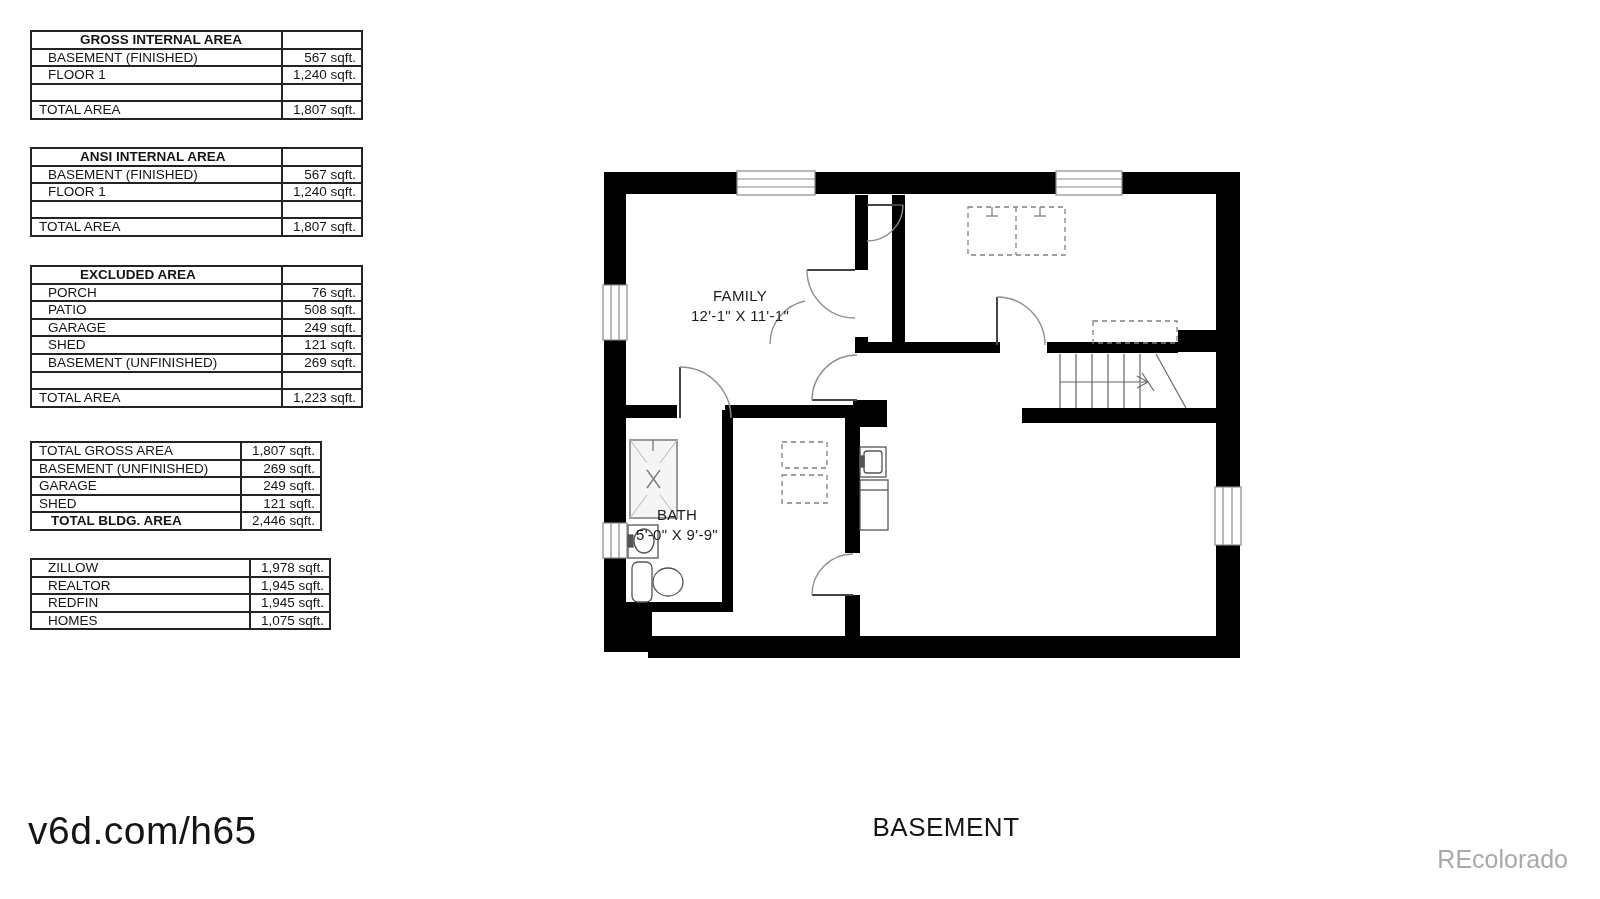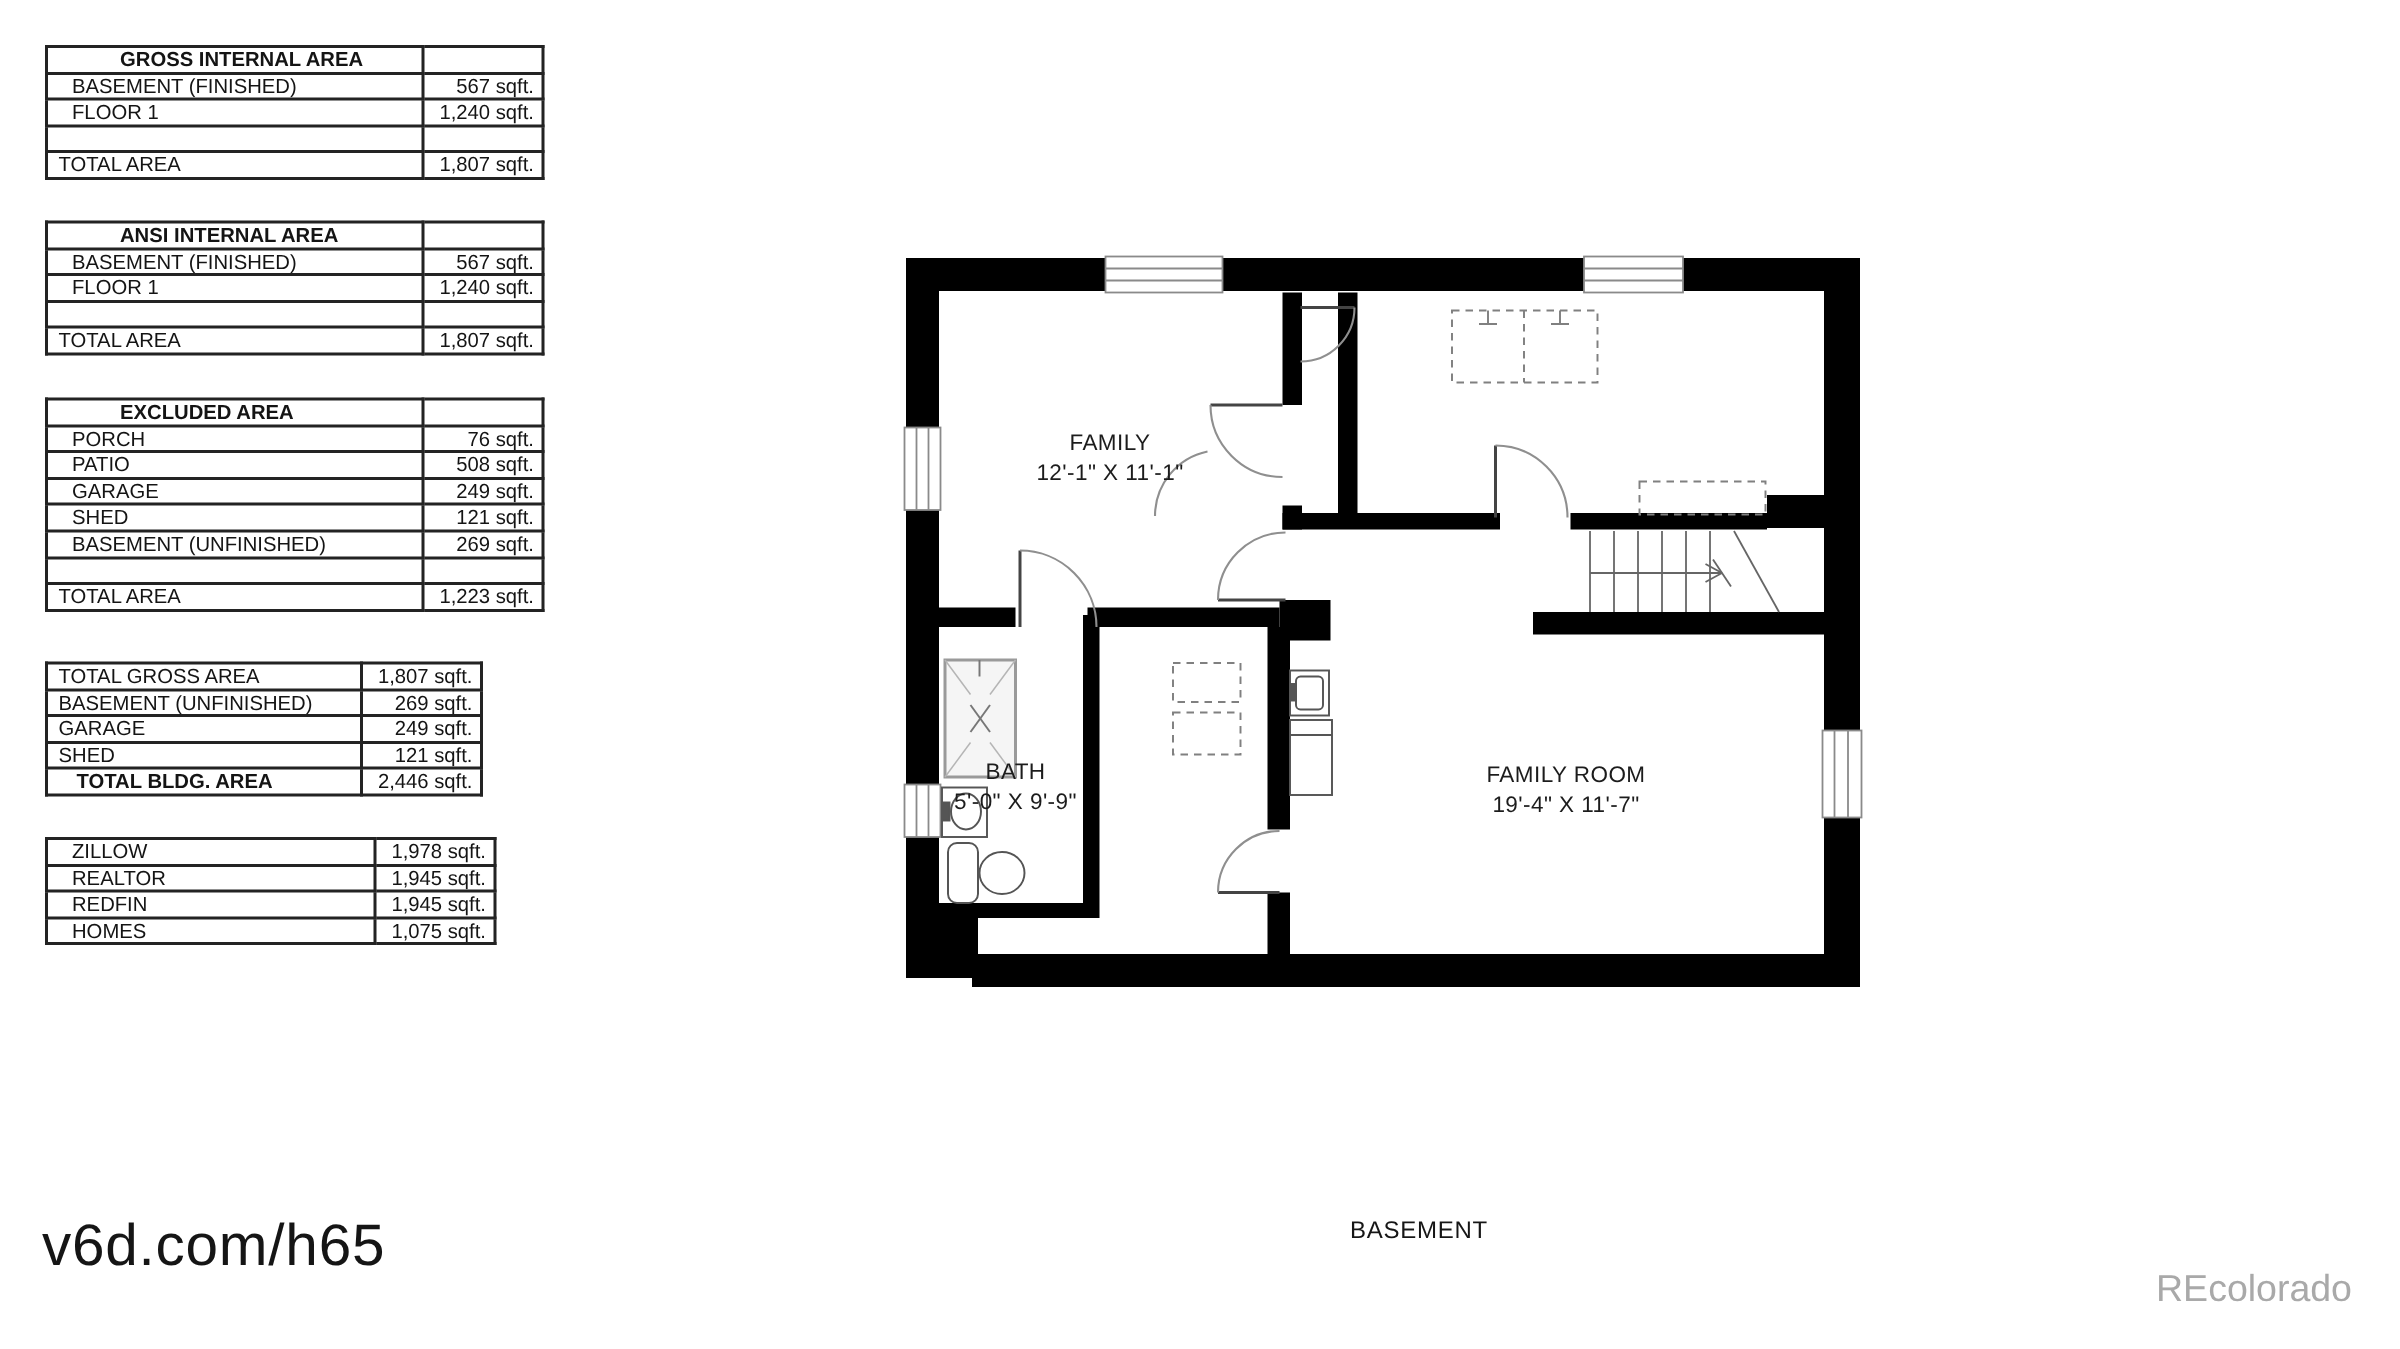--- a/index.html
+++ b/index.html
@@ -19,21 +19,21 @@
 
   
   .plan{position:absolute;left:588px;top:158px;width:655px;height:505px;}
   .plan svg{position:absolute;left:0;top:0;}
   .room-label{position:absolute;text-align:center;font-size:15px;line-height:1.3;
               letter-spacing:.3px;color:#1c1c1c;}
   .room-label .rname{display:block;}
   .room-label .rdims{display:block;}
 
   .plan-title{position:absolute;left:821px;top:812px;width:250px;text-align:center;
-              font-size:16px;letter-spacing:.5px;color:#161616;}
+              font-size:26px;letter-spacing:.5px;color:#161616;}
   .wm-site{position:absolute;left:28px;top:810px;font-size:39px;line-height:1.1;
            color:#151515;letter-spacing:.5px;}
   .wm-brand{position:absolute;right:32px;top:845px;font-size:25px;color:#a9a9a9;}
 </style>
 </head>
 <body>
 
 <table class="area" style="top:30px">
   <tbody>
       <tr>
@@ -320,21 +320,17 @@
 </svg>
 
   <div class="room-label" style="left:72px;top:128px;width:160px">
     <span class="rname">FAMILY</span>
     <span class="rdims">12'-1" X 11'-1"</span>
   </div>
   <div class="room-label" style="left:28px;top:347px;width:122px">
     <span class="rname">BATH</span>
     <span class="rdims">5'-0" X 9'-9"</span>
   </div>
-  <div class="room-label" style="left:376px;top:349px;width:160px">
-    <span class="rname">FAMILY ROOM</span>
-    <span class="rdims">19'-4" X 11'-7"</span>
-  </div>
 </div>
 
 <div class="plan-title">BASEMENT</div>
 <div class="wm-site">v6d.com/h65</div>
 <div class="wm-brand">REcolorado</div>
 
 </body></html>

